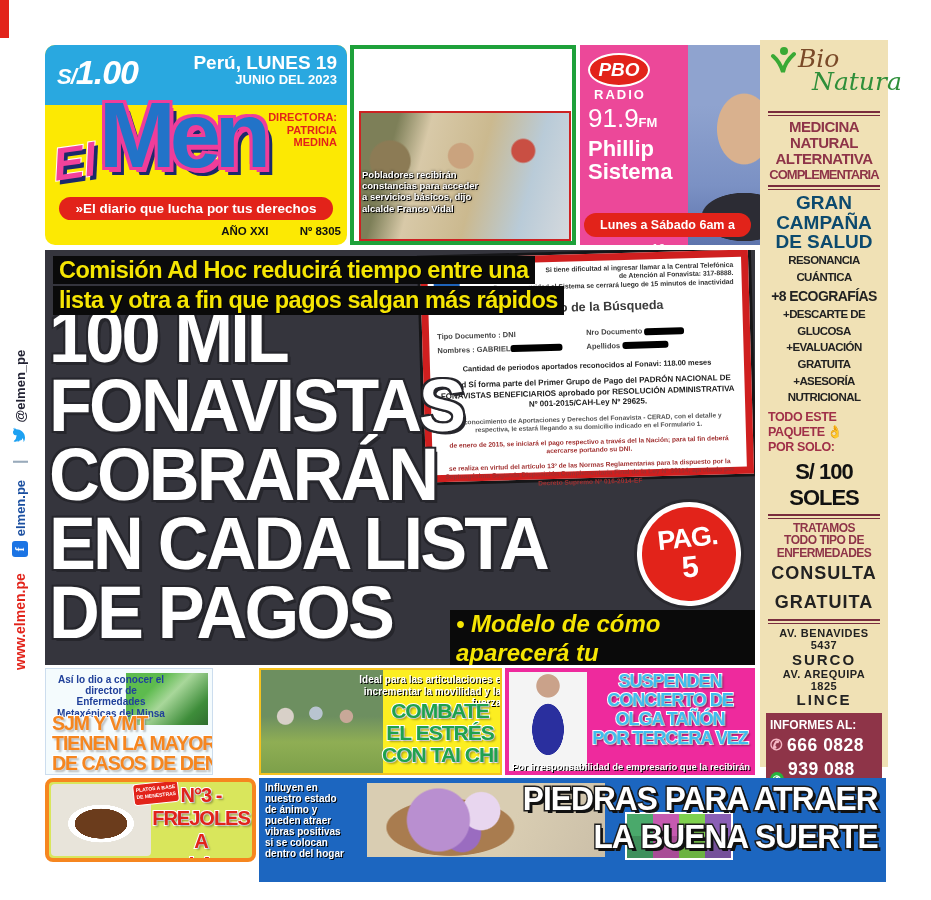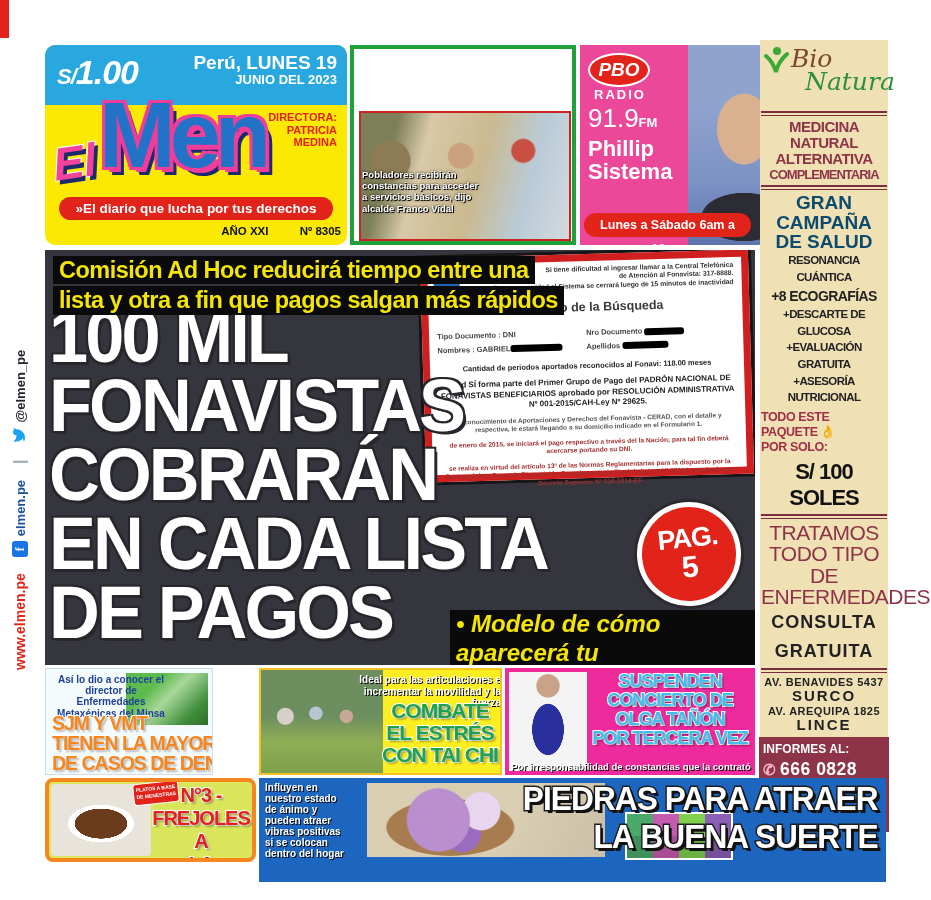--- a/index.html
+++ b/index.html
@@ -52,35 +52,35 @@
             color:#fff;font-weight:bold;font-size:19px;font-style:italic;text-align:center;line-height:30px;
             border:2px solid #fff;}
   .pbo-radio{left:14px;top:42px;color:#fff;font-weight:bold;font-size:13px;letter-spacing:2px;}
   .pbo-freq{left:8px;top:58px;color:#fff;font-size:26px;}
   .pbo-fm{font-size:13px;font-weight:bold;}
   .pbo-host{left:8px;top:92px;color:#fff;font-weight:bold;font-size:22px;line-height:1.05;}
   .pbo-sched{left:4px;top:168px;width:167px;height:24px;background:#e2231a;border-radius:12px;
              color:#fff;font-weight:bold;font-size:12.5px;text-align:center;line-height:24px;}
 
   
-  .bio{left:760px;top:40px;width:128px;height:727px;background:#f0e1b5;box-sizing:border-box;padding:4px 1px;}
+  .bio{left:760px;top:40px;width:128px;height:727px;background:#f0e1b5;box-sizing:border-box;padding:4px 8px;}
   .bio-logo-row{position:relative;height:64px;}
   .bio-person{position:absolute;left:2px;top:2px;}
   .bio-script{position:absolute;left:30px;top:0;font-family:"DejaVu Serif",serif;font-style:italic;}
   .bio-script .l1{color:#7a4a28;font-size:25px;}
   .bio-script .l2{color:#2f8f3a;font-size:25px;margin-left:14px;display:block;margin-top:-6px;}
   .bio-rule{border-top:2px solid #7a2d3e;border-bottom:1px solid #7a2d3e;height:2px;margin:3px 0;}
   .bio-med{color:#8e3448;font-weight:bold;text-align:center;font-size:15px;line-height:1.08;letter-spacing:-.5px;}
   .bio-med .s4{font-size:13px;letter-spacing:-1px;}
   .bio-campaign{color:#0c4a6e;font-weight:bold;text-align:center;font-size:19px;line-height:1.05;}
   .bio-serv{color:#222;font-weight:bold;text-align:center;font-size:11.5px;line-height:1.45;letter-spacing:-.6px;}
   .bio-serv .big{font-size:14px;}
   .bio-pack{color:#a03048;font-weight:bold;font-size:12.5px;line-height:1.2;margin-top:4px;letter-spacing:-.4px;}
   .bio-price{color:#111;font-weight:bold;font-size:22px;text-align:center;letter-spacing:-1px;margin:4px 0 2px;}
-  .bio-treat{color:#8e3448;font-weight:normal;text-align:center;font-size:21px;line-height:1.02;letter-spacing:-.5px;}
+  .bio-treat{color:#8e3448;font-weight:bold;text-align:center;font-size:12px;line-height:1.02;letter-spacing:-.5px;}
   .bio-consulta{color:#222;font-weight:bold;text-align:center;font-size:18px;letter-spacing:1px;line-height:1.6;}
   .bio-addr{color:#222;font-weight:bold;text-align:center;font-size:11px;line-height:1.1;letter-spacing:.5px;}
   .bio-addr .city{font-size:15px;letter-spacing:2px;}
   .bio-informes{background:#8e3448;margin:4px -2px 0;padding:5px 4px 7px;}
   .bio-informes .lab{color:#fff;font-weight:bold;font-size:12px;}
   .bio-phone{color:#fff;font-weight:bold;font-size:17.5px;letter-spacing:.5px;display:flex;align-items:center;gap:4px;margin-top:3px;}
   .wa-badge{display:inline-block;width:16px;height:16px;border-radius:50%;background:#27b43e;color:#fff;
             font-size:10px;text-align:center;line-height:16px;}
   .ph-icon{color:#f4b8c4;font-size:15px;}
 
@@ -402,21 +402,21 @@
   </div>
 
   <div class="abs olga story">
     <div class="abs olga-photo"></div>
     <div class="abs olga-head">
       <div>SUSPENDEN</div>
       <div>CONCIERTO DE</div>
       <div>OLGA TAÑÓN</div>
       <div>POR TERCERA VEZ</div>
     </div>
-    <div class="abs olga-sub">Por irresponsabilidad de constancias que la contrató</div>
+    <div class="abs olga-sub">Por irresponsabilidad de empresario que la recibirán</div>
   </div>
 
   <div class="abs frejoles story">
     <div class="abs frejoles-photo"></div>
     <div class="abs frejoles-badge">PLATOS A BASE DE MENESTRAS</div>
     <div class="abs frejoles-head">
       <div>N°3 -</div>
       <div>FREJOLES A</div>
       <div>LA CASILDA</div>
     </div>

